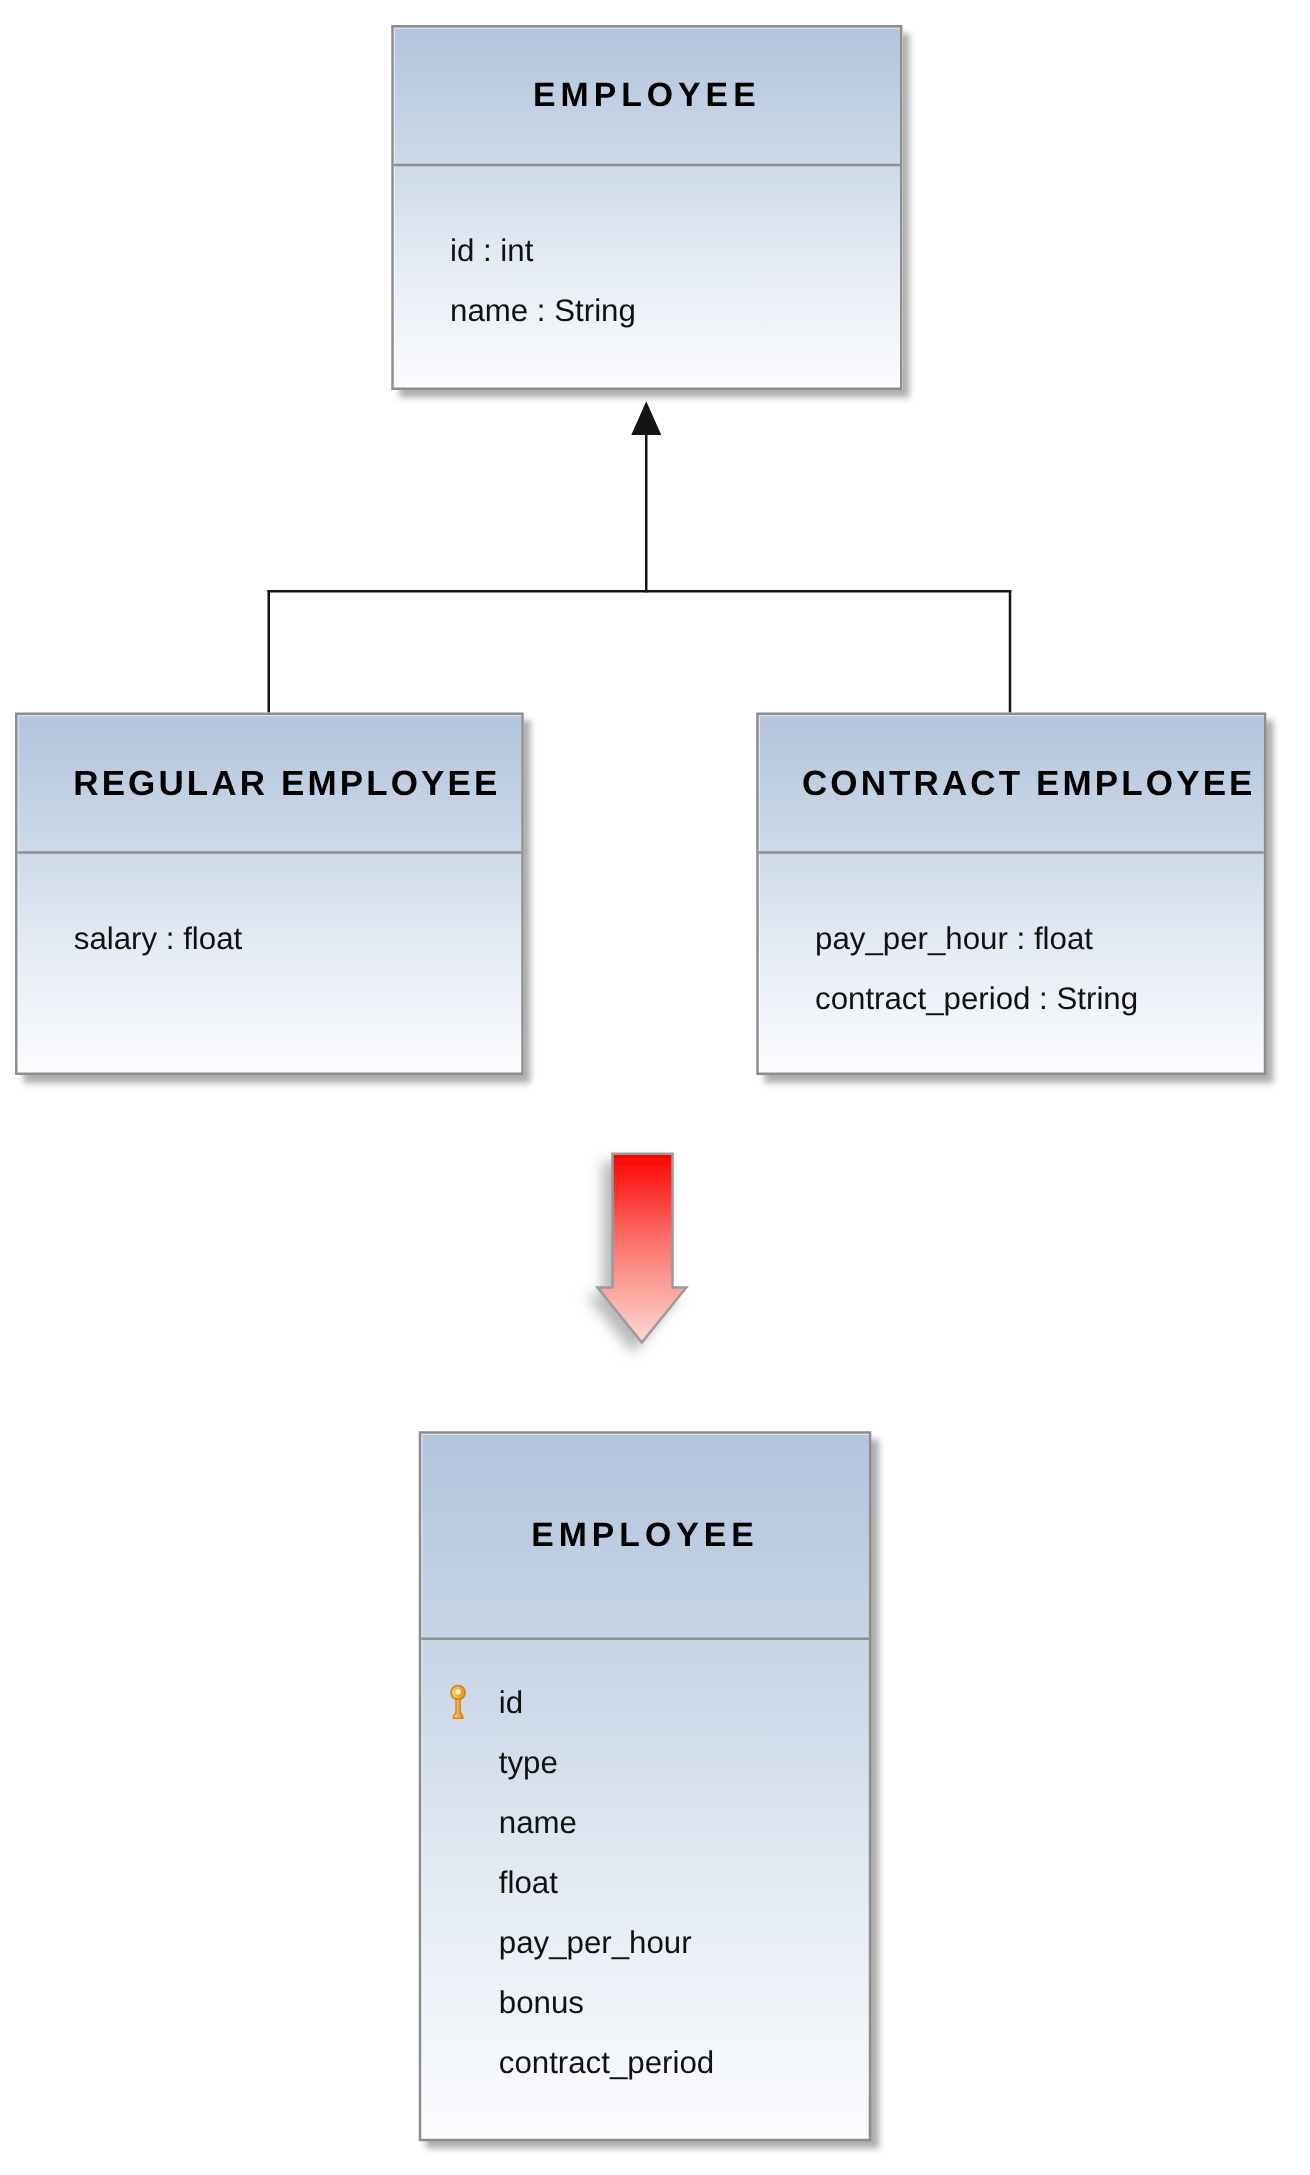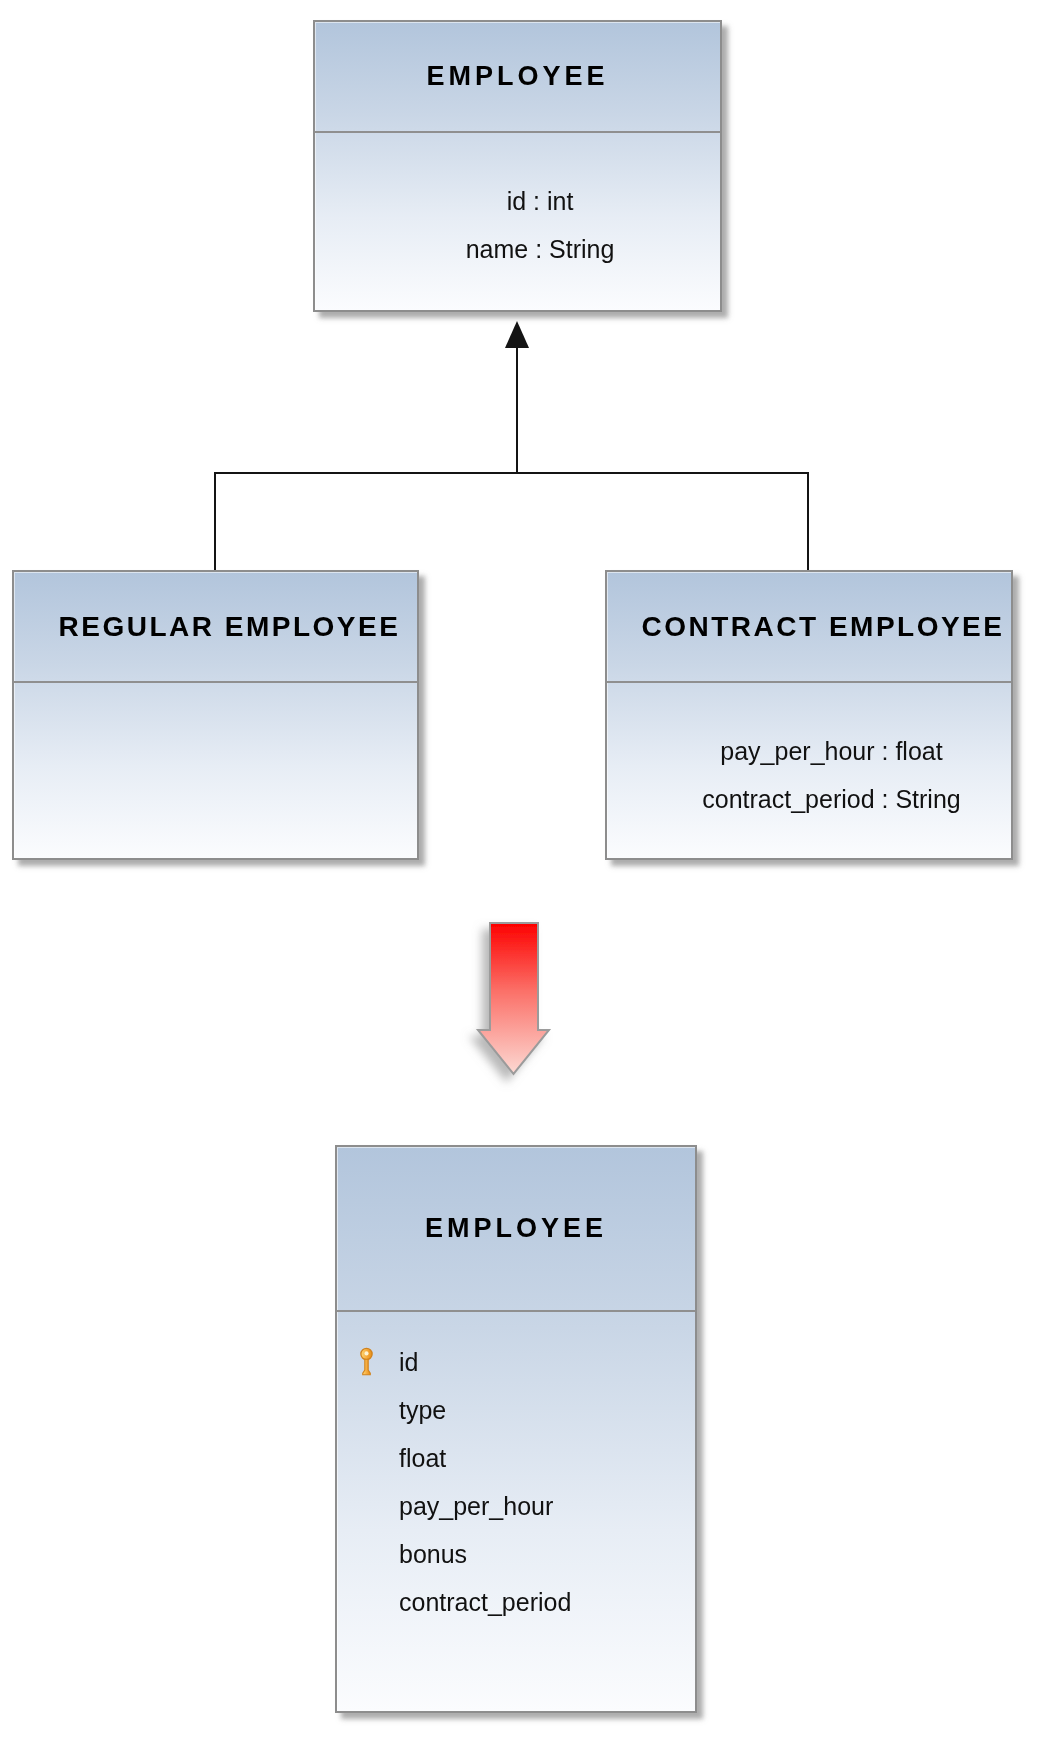--- a/index.html
+++ b/index.html
@@ -16,21 +16,20 @@
     left: 0; top: 0;
     width: 1048px; height: 1740px;
     pointer-events: none;
   }
   .uml-box {
     position: absolute;
     box-sizing: border-box;
     background: linear-gradient(180deg, #b2c5dc 0%, #c9d6e6 32%, #e7edf5 68%, #fbfcfe 100%);
     border: 2px solid #8d8d8d;
     box-shadow: 6px 6px 5px rgba(105,105,105,0.55), inset 1px 1px 0 rgba(255,255,255,0.55);
-    text-align: center;
   }
   .box-header {
     display: flex;
     align-items: center;
     justify-content: center;
     border-bottom: 2px solid #8f8f8f;
     font-weight: bold;
     color: #000000;
     white-space: nowrap;
   }
@@ -94,20 +93,21 @@
     <div class="box-header header-employee">EMPLOYEE</div>
     <div class="box-body">
       <div class="attr">id : int</div>
       <div class="attr">name : String</div>
     </div>
   </div>
 
   <div class="uml-box class-box" style="left:12px; top:570px; width:407px; height:290px;">
     <div class="box-header header-child">REGULAR EMPLOYEE</div>
     <div class="box-body">
+      <div class="attr">salary : float</div>
     </div>
   </div>
 
   <div class="uml-box class-box" style="left:605px; top:570px; width:408px; height:290px;">
     <div class="box-header header-child">CONTRACT EMPLOYEE</div>
     <div class="box-body">
       <div class="attr">pay_per_hour : float</div>
       <div class="attr">contract_period : String</div>
     </div>
   </div>
@@ -132,20 +132,24 @@
           </svg>
         </span>
         <span class="row-label">id</span>
       </div>
 
       <div class="table-row">
         <span class="key-cell"></span>
         <span class="row-label">type</span>
       </div>
 
+      <div class="table-row">
+        <span class="key-cell"></span>
+        <span class="row-label">name</span>
+      </div>
 
       <div class="table-row">
         <span class="key-cell"></span>
         <span class="row-label">float</span>
       </div>
 
       <div class="table-row">
         <span class="key-cell"></span>
         <span class="row-label">pay_per_hour</span>
       </div>

